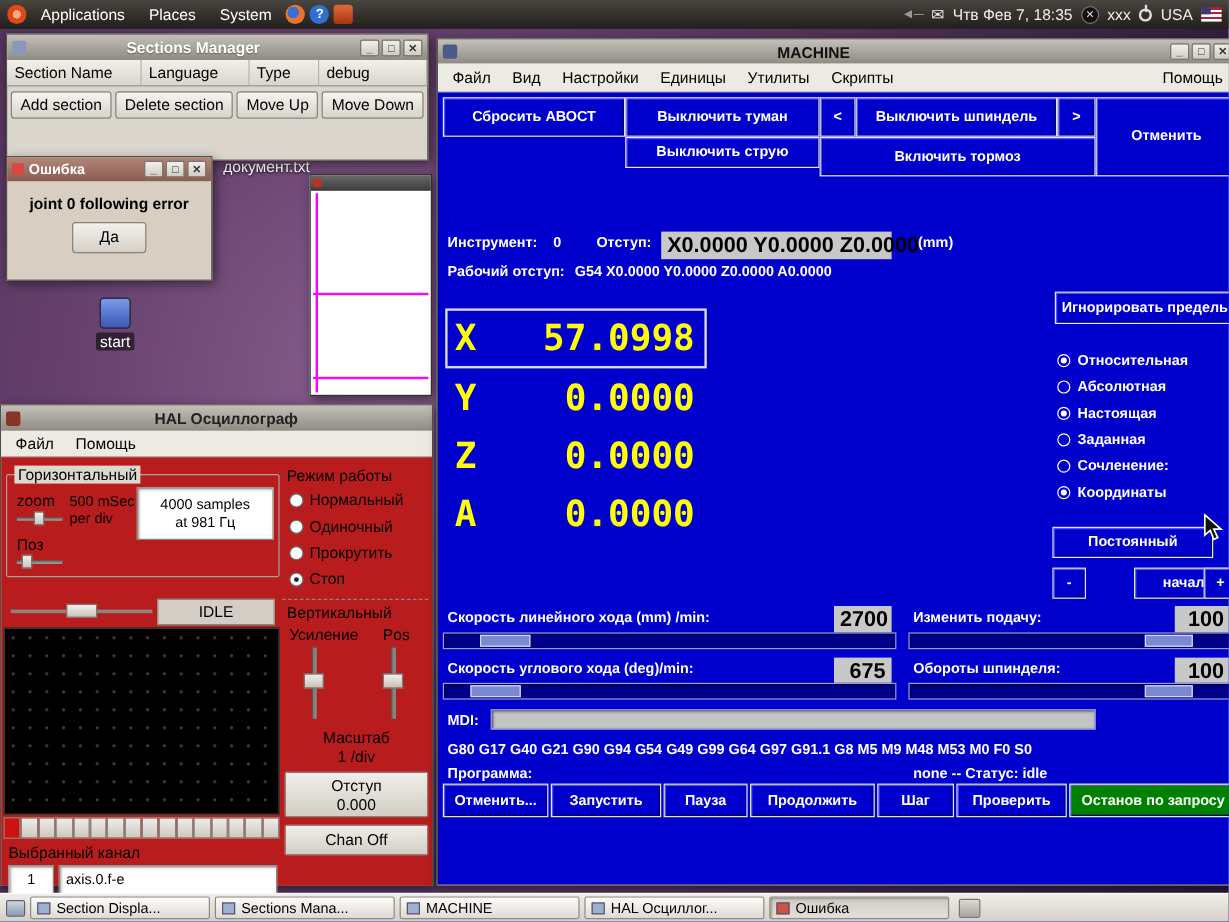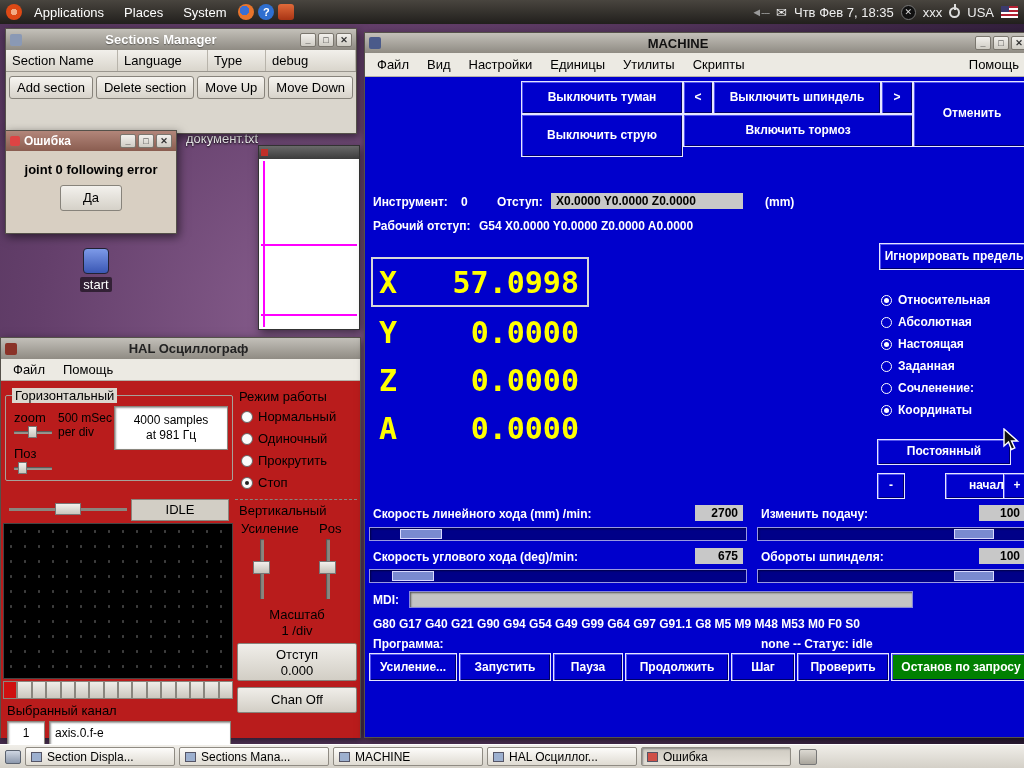--- a/index.html
+++ b/index.html
@@ -111,21 +111,21 @@
   #machine .tbar { height:20px; }
   #machine .tbar .ttl { color:#111; }
   #machine .menubar { height:24px; font-size:13px; }
   #machine .menubar .mhelp { margin-left:auto; }
   .mbody { position:relative; width:100%; height:660px; background:#0000cc; color:#fff; }
   .mbtn { position:absolute; background:#0000cc; border:1px solid #e6e6ff;
     box-shadow:inset 1px 1px 0 #5555ee, inset -1px -1px 0 #000066;
     color:#fff; font-weight:bold; font-size:12px; display:flex; align-items:center;
     justify-content:center; text-align:center; line-height:1.1; }
   .mlabel { position:absolute; font-weight:bold; font-size:12px; white-space:nowrap; }
-  .graybox { position:absolute; background:#c8c8c8; color:#000; font-weight:bold; font-size:12px;
+  .graybox { position:absolute; background:#c8c8c8; color:#000; font-weight:bold; font-size:18px;
     padding:1px 5px; white-space:nowrap; }
   .droX { position:absolute; left:6px; top:180px; width:218px; height:50px; border:2px solid #d8d8d8; }
   .dro-row { position:absolute; left:6px; width:218px; height:46px; display:flex; align-items:center;
     font-family:"DejaVu Sans Mono",monospace; font-weight:bold; font-size:30px; color:#ffff00; }
   .dro-row .ax { padding-left:8px; }
   .dro-row .val { margin-left:auto; padding-right:10px; }
   .mradio { width:11px; height:11px; border-radius:50%; border:1px solid #fff; display:inline-block;
     position:relative; vertical-align:-2px; margin-right:6px; background:transparent; }
   .mradio.sel::after { content:""; position:absolute; left:2px; top:2px; width:5px; height:5px; border-radius:50%; background:#fff; }
   .mrrow { position:absolute; left:516px; white-space:nowrap; font-weight:bold; font-size:12px; }
@@ -336,26 +336,27 @@
       <span>Файл</span>
       <span>Вид</span>
       <span>Настройки</span>
       <span>Единицы</span>
       <span>Утилиты</span>
       <span>Скрипты</span>
       <span class="mhelp">Помощь</span>
     </div>
     <div class="mbody">
 
+      <div class="mbtn" style="left:4px;top:4px;width:152px;height:33px;">Сбросить АВОСТ</div>
       <div class="mbtn" style="left:156px;top:4px;width:162px;height:33px;">Выключить туман</div>
       <div class="mbtn" style="left:318px;top:4px;width:30px;height:33px;">&lt;</div>
       <div class="mbtn" style="left:348px;top:4px;width:168px;height:33px;">Выключить шпиндель</div>
       <div class="mbtn" style="left:516px;top:4px;width:32px;height:33px;">&gt;</div>
       <div class="mbtn" style="left:548px;top:4px;width:118px;height:66px;">Отменить</div>
-      <div class="mbtn" style="left:156px;top:37px;width:162px;height:43px;">Выключить струю</div>
+      <div class="mbtn" style="left:156px;top:37px;width:162px;height:26px;">Выключить струю</div>
       <div class="mbtn" style="left:318px;top:37px;width:230px;height:33px;">Включить тормоз</div>
 
       <span class="mlabel" style="left:8px;top:118px;">Инструмент:</span>
       <span class="mlabel" style="left:96px;top:118px;">0</span>
       <span class="mlabel" style="left:132px;top:118px;">Отступ:</span>
       <span class="graybox" style="left:186px;top:116px;width:192px;">X0.0000 Y0.0000 Z0.0000</span>
       <span class="mlabel" style="left:400px;top:118px;">(mm)</span>
       <span class="mlabel" style="left:8px;top:142px;">Рабочий отступ:</span>
       <span class="mlabel" style="left:114px;top:142px;">G54 X0.0000 Y0.0000 Z0.0000 A0.0000</span>
 
@@ -412,21 +413,21 @@
       <div class="sl-track" style="left:392px;top:492px;width:272px;">
           <span class="sl-thumb" style="left:196px;width:40px;"></span>
         </div>
 
       <span class="mlabel" style="left:8px;top:516px;">MDI:</span>
       <input class="mdi-input" style="">
       <span class="mlabel" style="left:8px;top:540px;">G80 G17 G40 G21 G90 G94 G54 G49 G99 G64 G97 G91.1 G8 M5 M9 M48 M53 M0 F0 S0</span>
       <span class="mlabel" style="left:8px;top:560px;">Программа:</span>
       <span class="mlabel" style="left:396px;top:560px;">none -- Статус:  idle</span>
 
-      <div class="bbtn" style="left:4px;width:88px;">Усиление...</div>
+      <div class="bbtn" style="left:4px;width:88px;">Отменить...</div>
       <div class="bbtn" style="left:94px;width:92px;">Запустить</div>
       <div class="bbtn" style="left:188px;width:70px;">Пауза</div>
       <div class="bbtn" style="left:260px;width:104px;">Продолжить</div>
       <div class="bbtn" style="left:366px;width:64px;">Шаг</div>
       <div class="bbtn" style="left:432px;width:92px;">Проверить</div>
       <div class="bbtn green" style="left:526px;width:140px;">Останов по запросу</div>
     </div>
   </div>
 
   <div id="taskbar">

